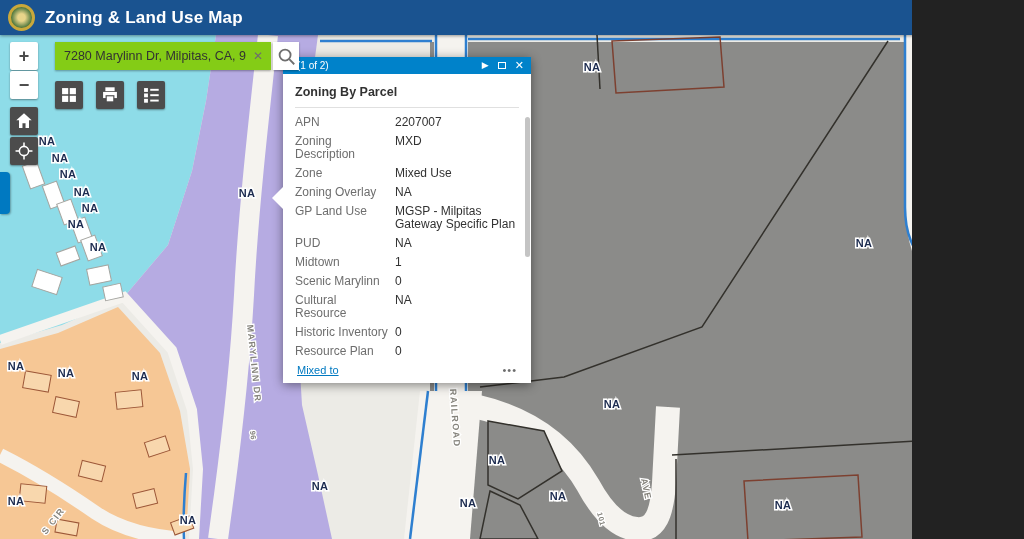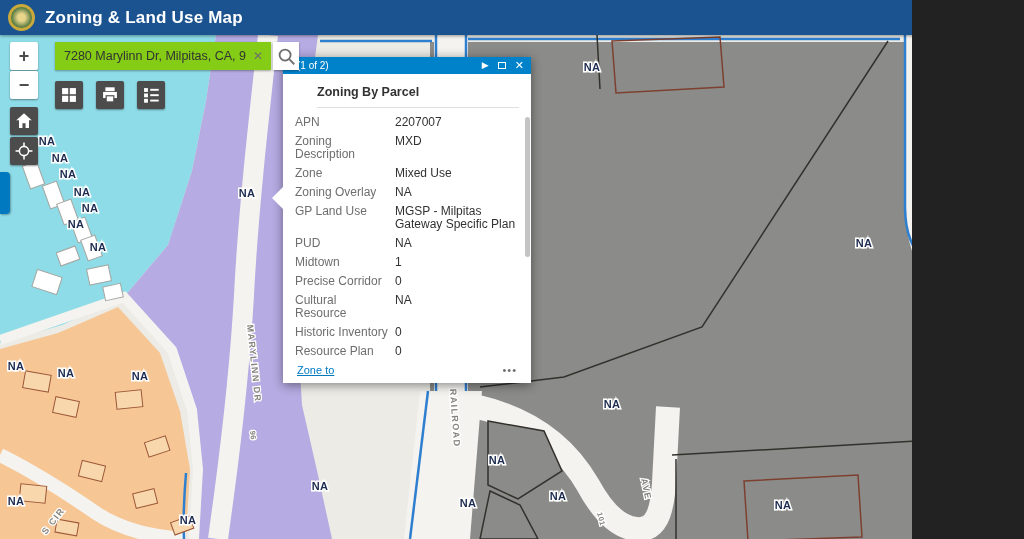--- a/index.html
+++ b/index.html
@@ -68,21 +68,21 @@
         border-top:11px solid transparent;border-bottom:11px solid transparent;border-right:11px solid #fff;}
   .popup-titlebar{height:17px;background:var(--popup-header-bg);display:flex;align-items:center;
         padding:0 7px 0 14px;color:#fff;}
   .popup-titlebar .pg{font-size:10px;}
   .pt-icons{margin-left:auto;display:flex;align-items:center;gap:9px;}
   .pt-icons button{background:none;border:none;color:#fff;cursor:pointer;padding:0;font-size:9px;
         line-height:1;display:flex;align-items:center;}
   .max-box{display:inline-block;width:8px;height:7px;border:1.5px solid #fff;}
   .popup-body{padding:8px 12px 0 12px;height:289px;overflow:hidden;}
   .popup-title{font-size:12.5px;font-weight:bold;color:#323232;padding:3px 0 8px 0;
-        border-bottom:1px solid #e0e0e0;margin-left:22px;}
+        border-bottom:1px solid #e0e0e0;}
   .fields{margin-top:5px;}
   .frow{display:flex;padding:3px 0;}
   .flabel{width:100px;flex:0 0 auto;font-size:12px;color:#6e6e6e;line-height:13px;padding-right:6px;}
   .fvalue{flex:1;font-size:12px;color:#323232;line-height:13px;}
   .popup-footer{position:absolute;bottom:4px;left:0;width:100%;display:flex;align-items:center;
         justify-content:space-between;padding:3px 14px;background:#fff;}
   .zoomto{font-size:11px;color:var(--link);text-decoration:underline;cursor:pointer;background:none;border:none;
         font-family:"Liberation Sans",sans-serif;padding:0;}
   .more-btn{background:none;border:none;color:#6e6e6e;font-size:11px;letter-spacing:1px;cursor:pointer;}
   .popup-scroll{position:absolute;right:1px;top:60px;width:5px;height:140px;background:#c4c4c4;border-radius:3px;}
@@ -329,40 +329,40 @@
             <div class="flabel">PUD</div>
             <div class="fvalue">NA</div>
           </div>
 
           <div class="frow">
             <div class="flabel">Midtown</div>
             <div class="fvalue">1</div>
           </div>
 
           <div class="frow">
-            <div class="flabel">Precise Corridor</div>
+            <div class="flabel">Scenic Marylinn</div>
             <div class="fvalue">0</div>
           </div>
 
           <div class="frow">
             <div class="flabel">Cultural Resource</div>
             <div class="fvalue">NA</div>
           </div>
 
           <div class="frow">
             <div class="flabel">Historic Inventory</div>
             <div class="fvalue">0</div>
           </div>
 
           <div class="frow">
             <div class="flabel">Resource Plan</div>
             <div class="fvalue">0</div>
           </div>
         </div>
     </div>
     <div class="popup-footer">
-      <button class="zoomto">Zone to</button>
+      <button class="zoomto">Mixed to</button>
       <button class="more-btn">•••</button>
     </div>
     <div class="popup-scroll"></div>
   </div>
 
 </div>
 
 </body></html>

